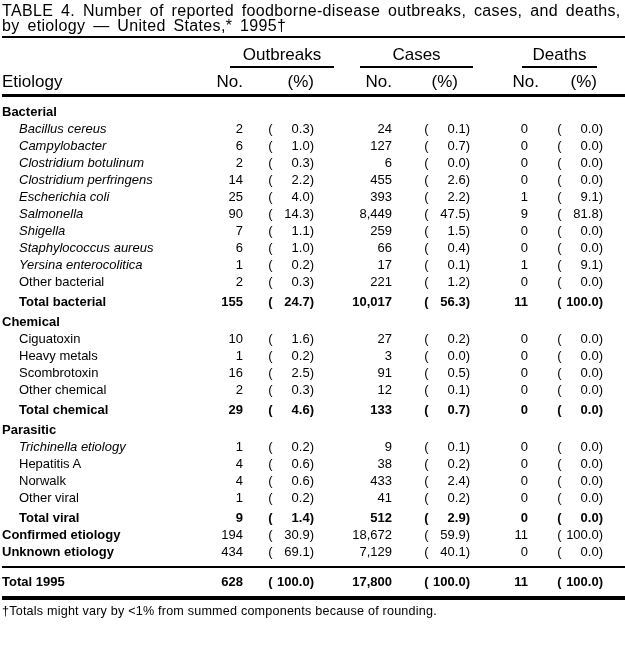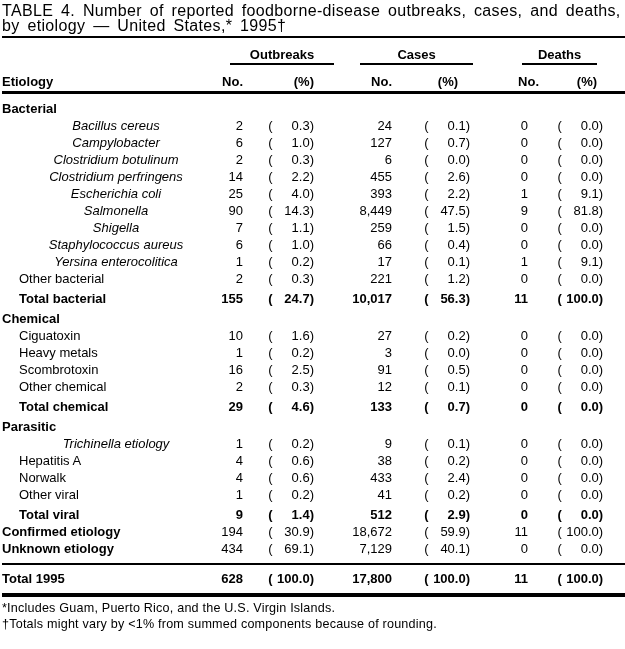--- a/index.html
+++ b/index.html
@@ -4,38 +4,38 @@
 <style>
   html,body{margin:0;padding:0;background:#fff;overflow:hidden;}
   body{width:625px;height:649px;color:#000;font-family:"Liberation Sans","DejaVu Sans",sans-serif;}
   .page{padding:3px 0 0 2px;}
   
   .title{font-size:16px;font-weight:normal;line-height:15px;letter-spacing:0.35px;word-spacing:3px;white-space:nowrap;}
   .title-rule{width:623px;height:2px;background:#000;margin-top:3px;}
   
   table{border-collapse:collapse;table-layout:fixed;width:623px;margin-top:7px;font-size:13px;}
   th,td{padding:0;margin:0;vertical-align:bottom;}
-  thead th{font-weight:bold;font-size:13px;}
+  thead th{font-weight:normal;font-size:17px;}
   .group-row th{height:20px;}
   .gwrap{border-bottom:2px solid #000;text-align:center;padding-bottom:1px;}
   .g-outbreaks{margin-left:17px;}
   .g-cases{margin-left:26px;margin-right:17px;}
   .g-deaths{margin-left:32px;margin-right:6px;}
   .sub-row th{border-bottom:3px solid #000;height:24px;padding-bottom:2px;text-align:right;}
   .sub-row th.et{text-align:left;}
   .sub-row th.c-pct-h{padding-right:12px;}
   .sub-row th.d-pct-h{padding-right:6px;}
   .sub-row th.d-no-h span{position:relative;left:11px;}
   tbody td{height:17px;line-height:16px;}
   td.num,td.pct{text-align:right;white-space:nowrap;}
   .pv{display:inline-block;width:37px;text-align:right;}
   tr.section td{font-weight:bold;padding-top:3px;}
   tbody tr.section:first-child td{padding-top:6px;}
   tr.item td.et,tr.total td.et{padding-left:17px;}
-  tr.italic td.et{font-style:italic;text-align:center;}
+  tr.italic td.et{font-style:italic;}
   tr.total td,tr.grand td{font-weight:bold;}
   tr.total td{padding-top:3px;}
   tr.summary td.et{font-weight:bold;}
   tr.rule-row td{border-bottom:2px solid #000;height:6px;}
   tr.grand td{padding-top:5px;padding-bottom:6px;border-bottom:4.5px solid #000;}
   
   .footnotes{margin-top:4px;font-size:12.6px;line-height:15.5px;letter-spacing:0.2px;}
 </style>
 </head>
 <body>
@@ -385,16 +385,15 @@
           <td class="pct">(<span class="pv">100.0</span>)</td>
           <td class="gap"></td>
           <td class="num">11</td>
           <td class="pct">(<span class="pv">100.0</span>)</td>
           <td class="fill"></td>
         </tr>
       </tbody>
   </table>
 
   <div class="footnotes">
-    <div>*Includes Guam, Puerto Rico, and the U.S. Virgin Islands.</div>
     <div>†Totals might vary by &lt;1% from summed components because of rounding.</div>
   </div>
 </div>
 
 </body></html>

